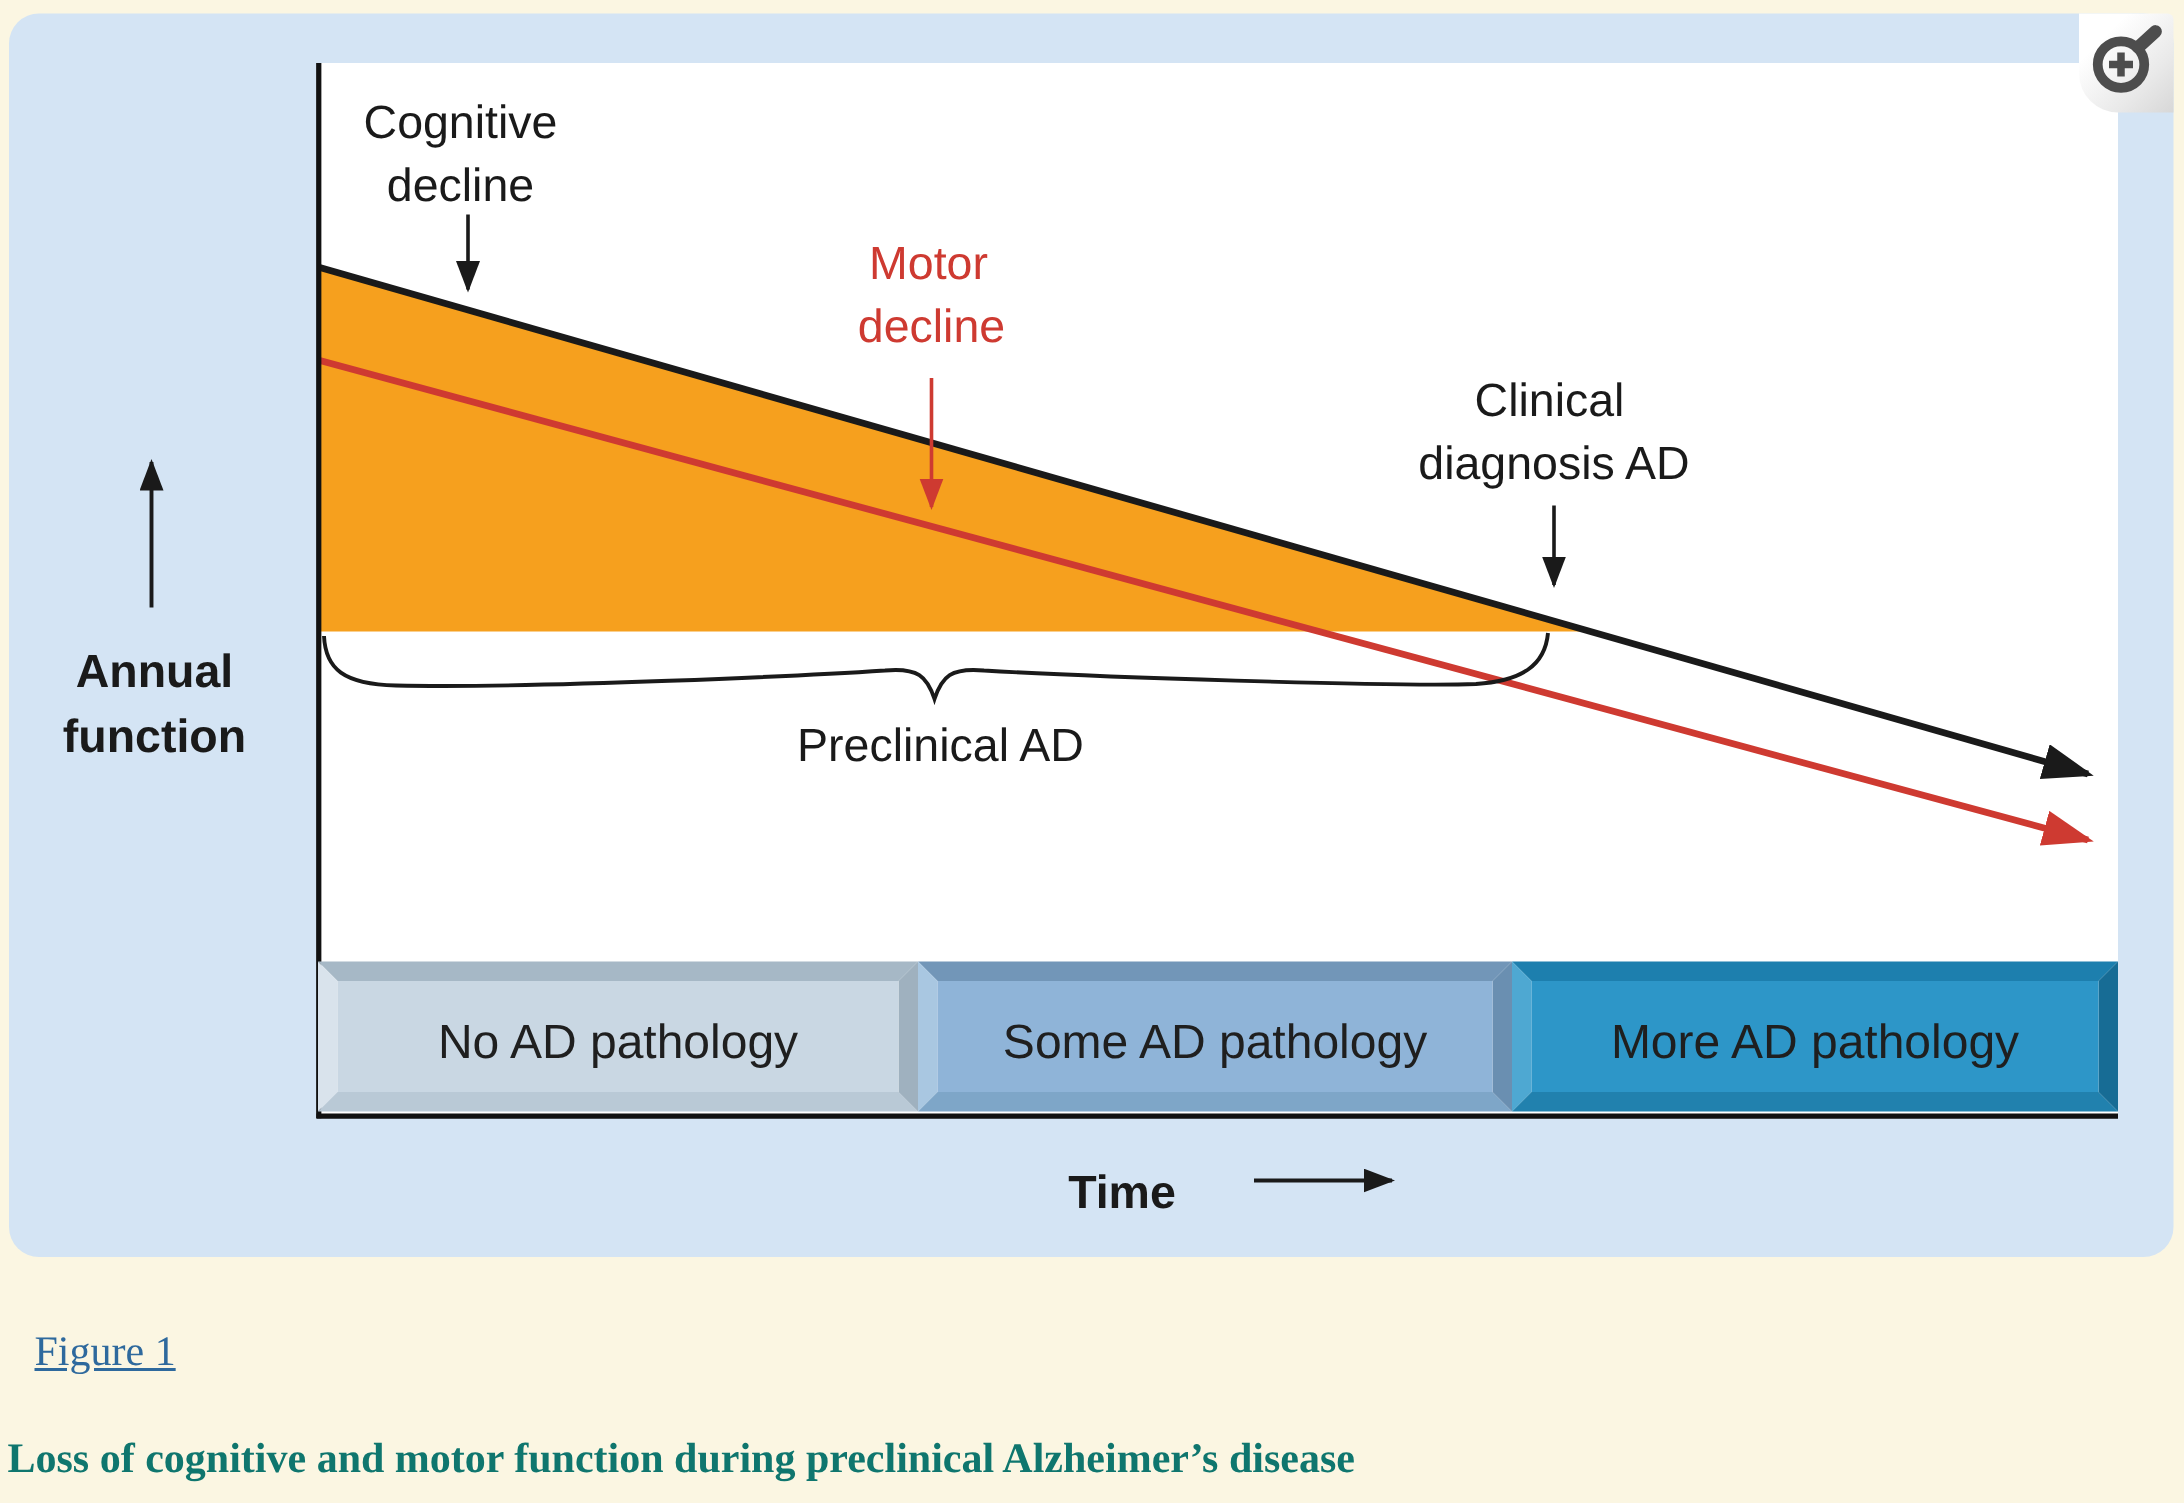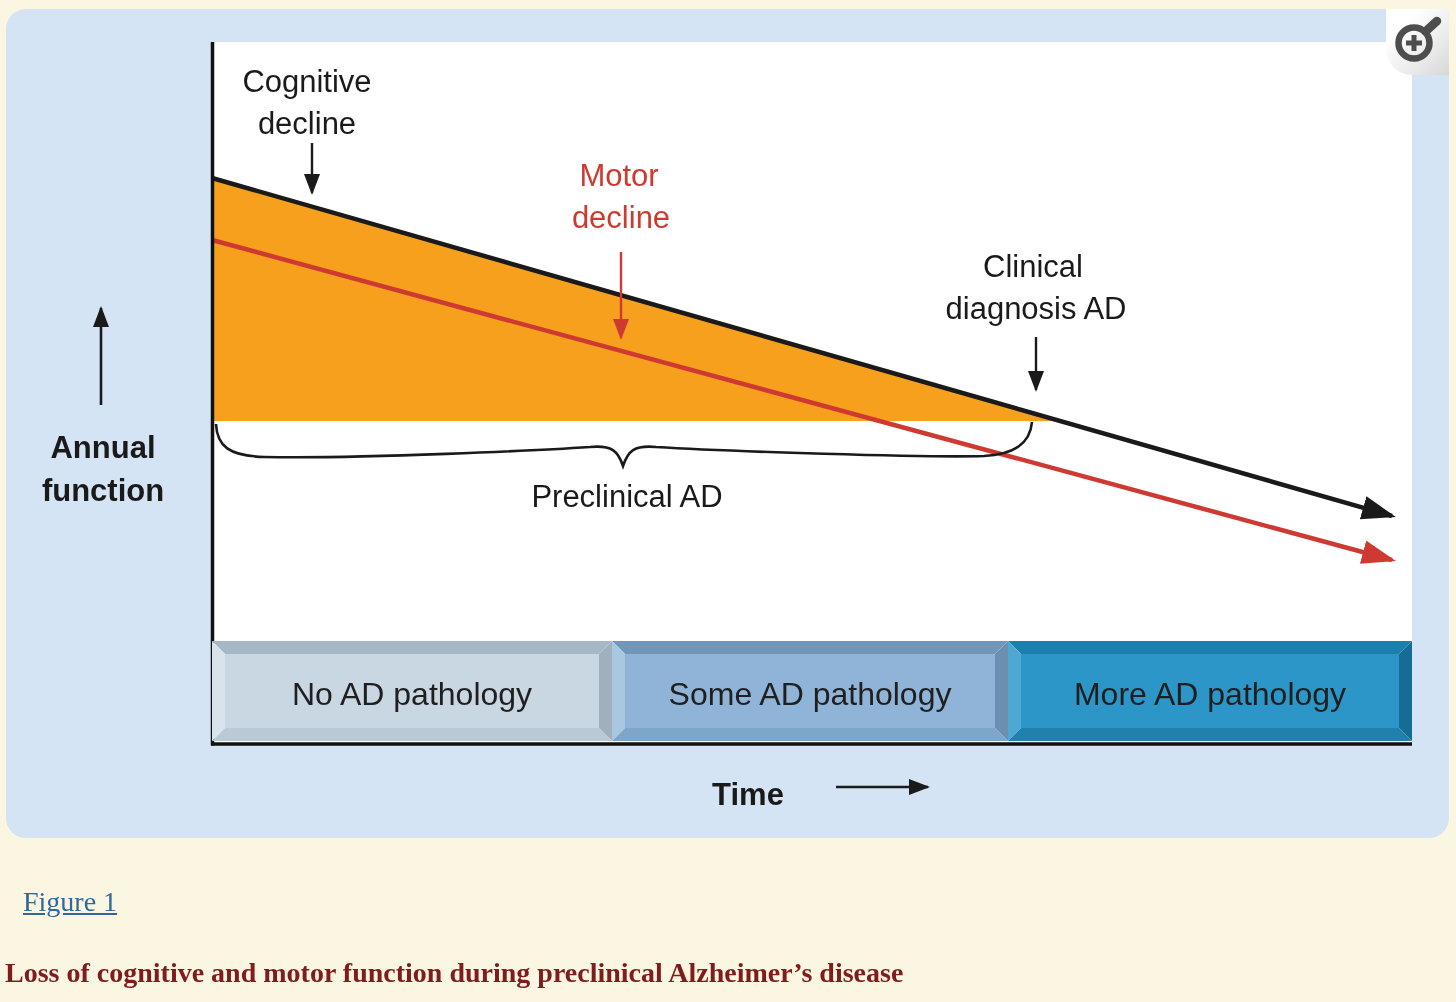--- a/index.html
+++ b/index.html
@@ -41,21 +41,21 @@
     margin-left: 18px;
   }
   .figure-caption {
     position: absolute;
     left: 5px;
     top: 957px;
     margin: 0;
     font-family: "Liberation Serif", "DejaVu Serif", serif;
     font-size: 28px;
     font-weight: bold;
-    color: #7f1d1d;
+    color: #0f766e;
   }
 </style>
 </head>
 <body>
 
 <div class="page">
 
   <svg class="figure-svg" width="1456" height="848" viewBox="0 0 1456 848">
     <defs>
       <marker id="arrow-big-black" markerUnits="userSpaceOnUse" markerWidth="36" markerHeight="26" refX="30" refY="12" orient="auto">

